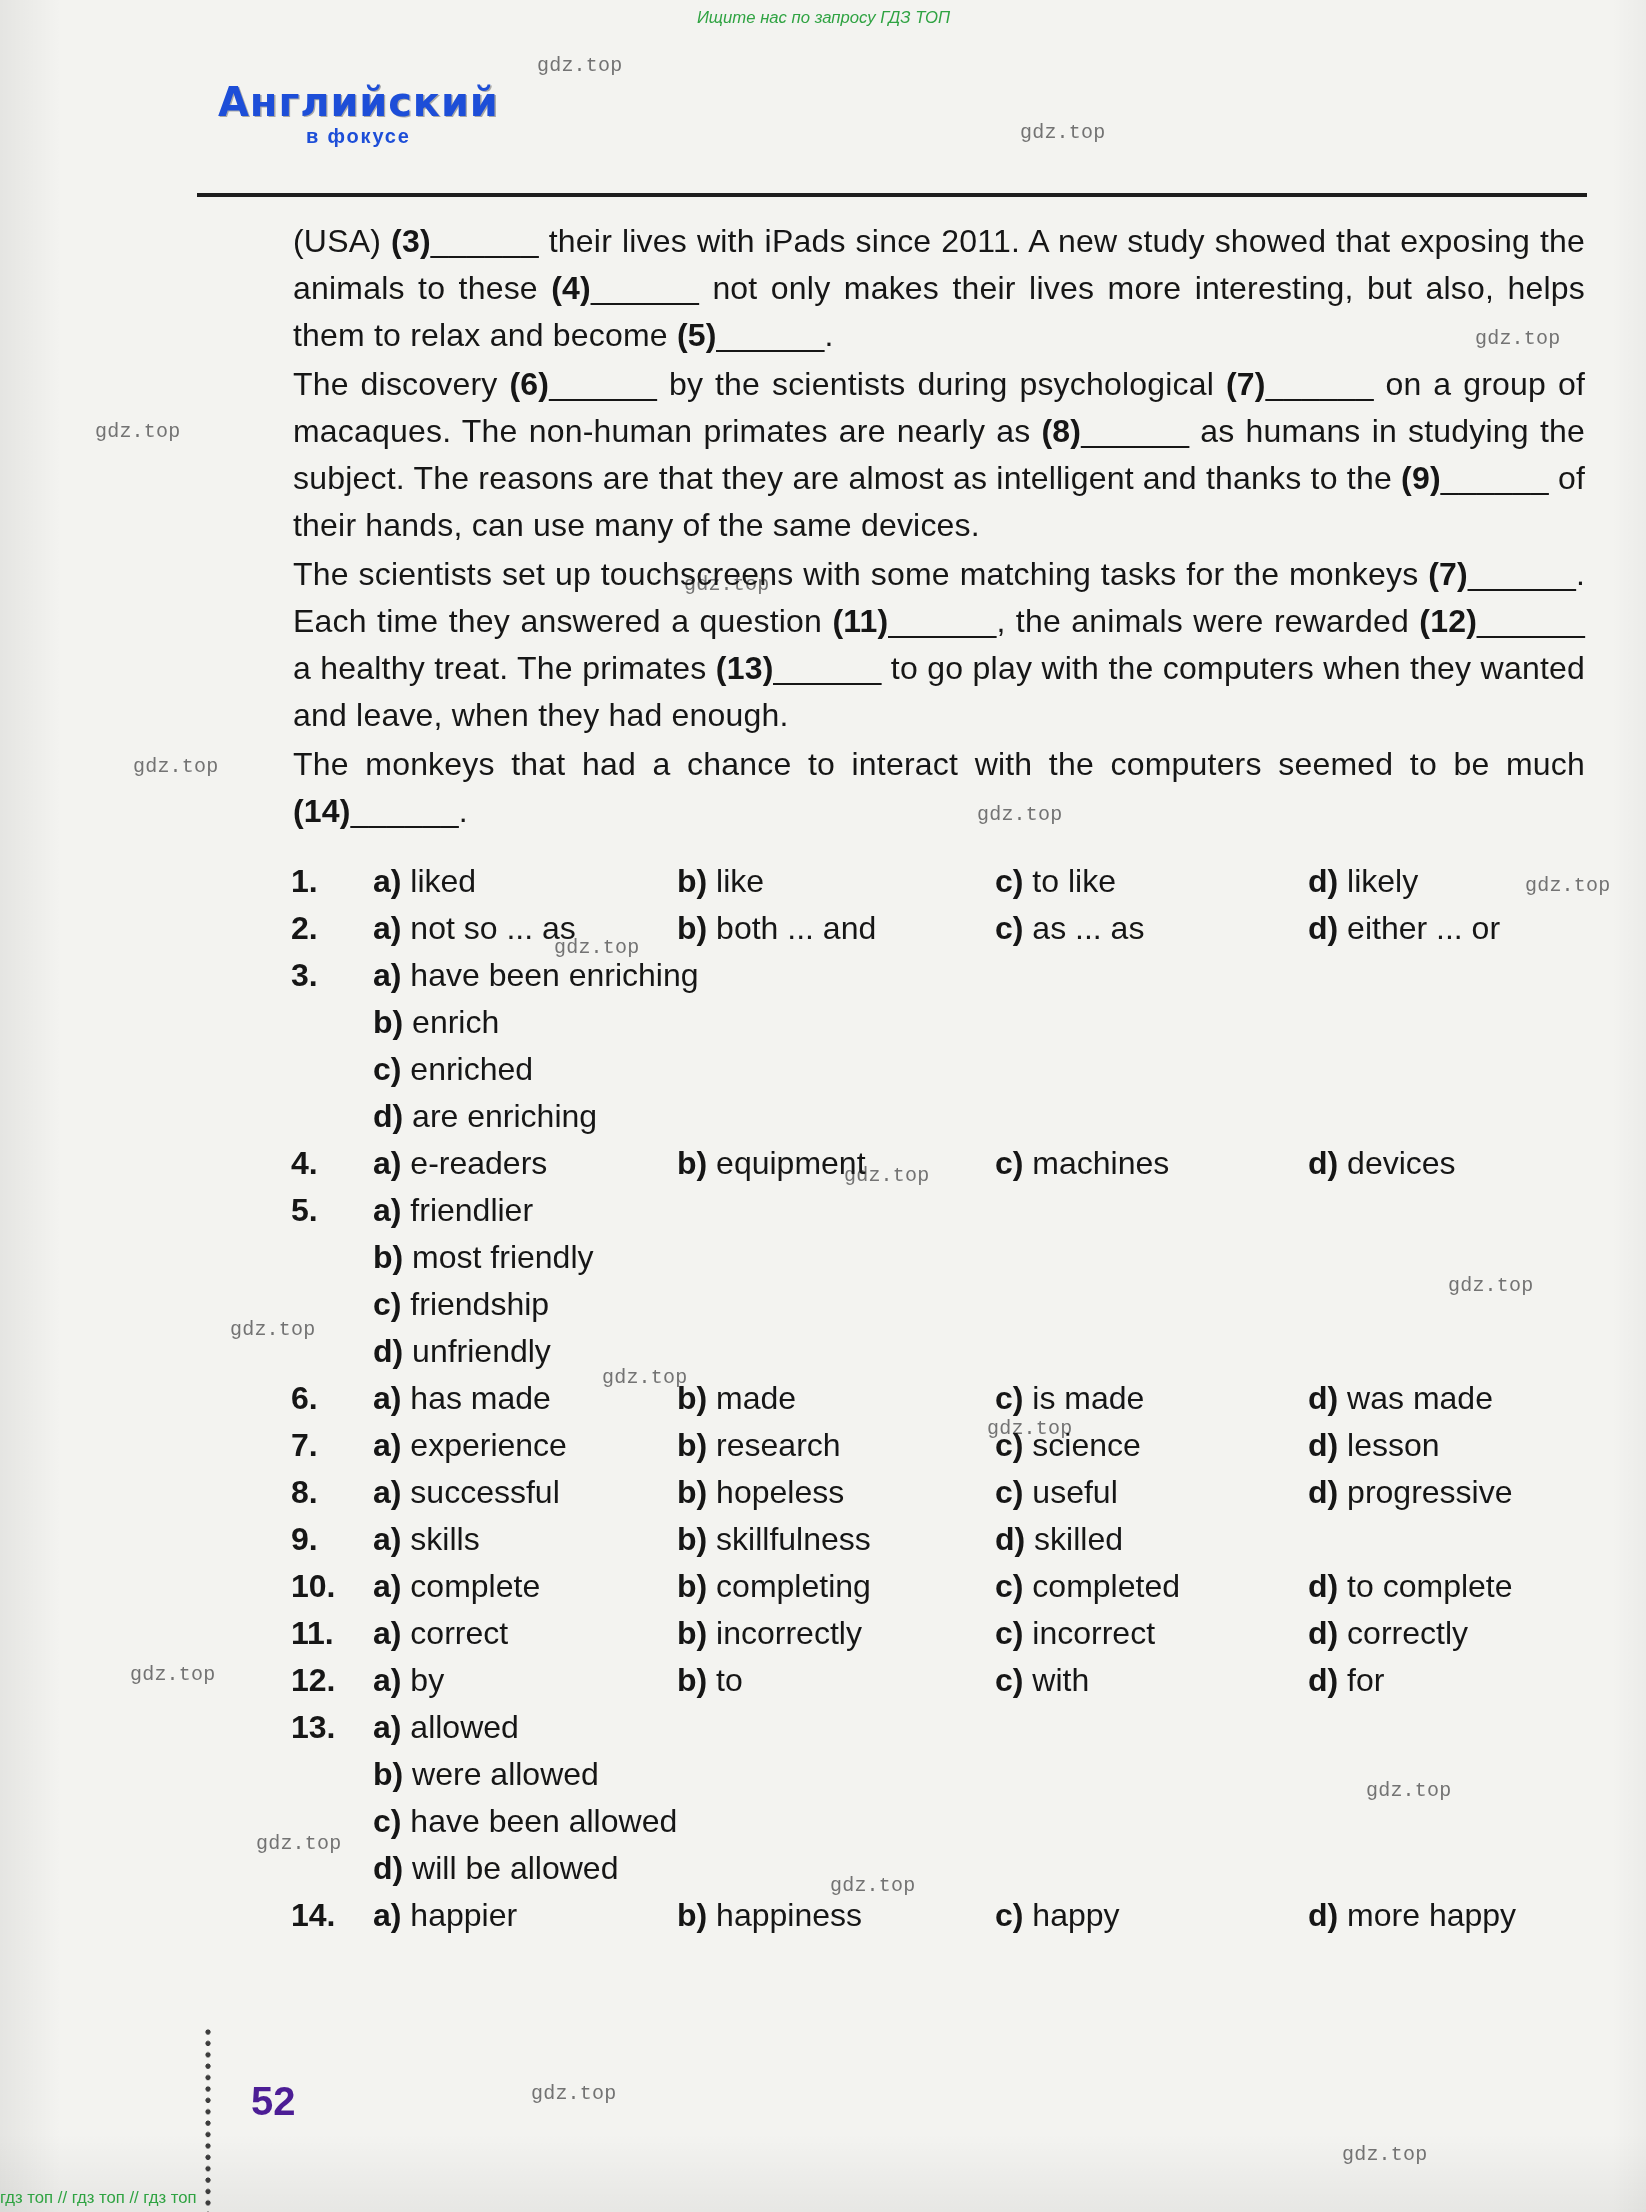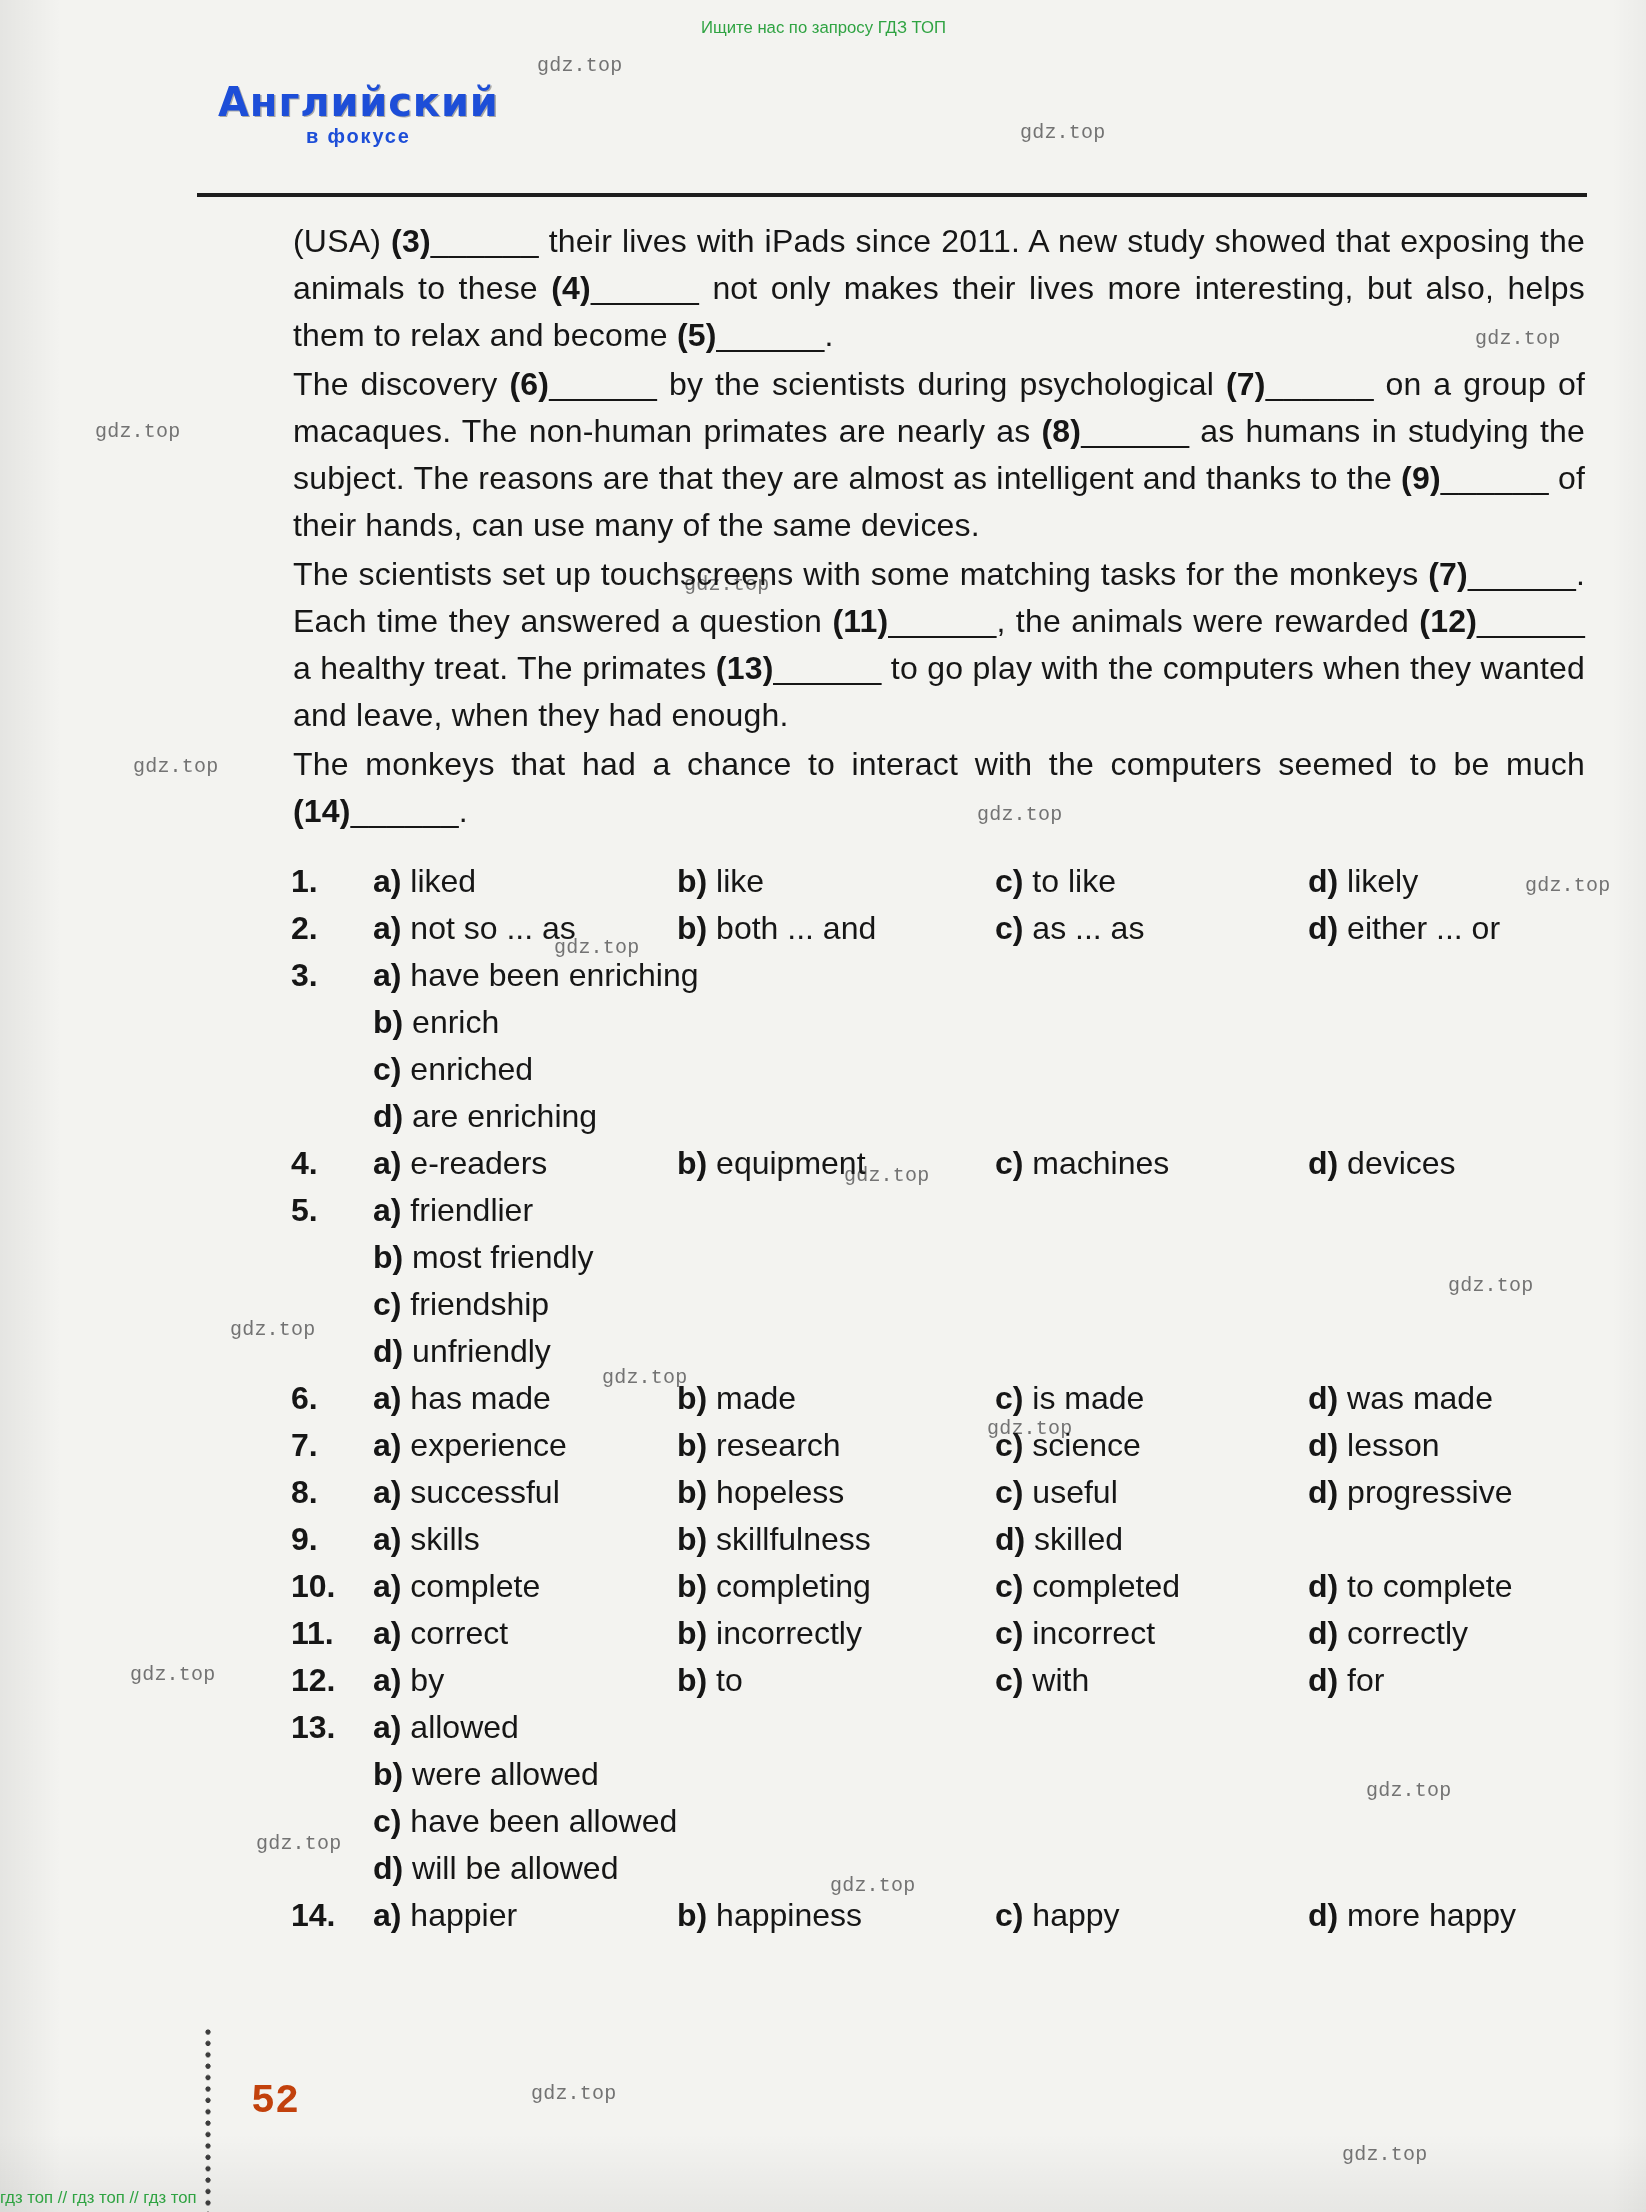--- a/index.html
+++ b/index.html
@@ -15,22 +15,22 @@
   .page::before {
     content:"";
     position:absolute; inset:0;
     background:
       linear-gradient(90deg, rgba(0,0,0,0.06), rgba(0,0,0,0) 61px),
       linear-gradient(0deg, rgba(0,0,0,0.05), rgba(0,0,0,0) 79px),
       linear-gradient(270deg, rgba(0,0,0,0.03), rgba(0,0,0,0) 35px);
     pointer-events:none;
   }
   .top-banner {
-    position:absolute; top:18px; left:0; right:0;
-    text-align:center; font-size:16.7px; color:#2fa342;
+    position:absolute; top:8px; left:0; right:0;
+    text-align:center; font-size:16.7px; color:#2fa342;font-style:italic;
   }
   .bottom-banner {
     position:absolute; bottom:4.4px; left:0; right:0;
     text-align:left; font-size:16.7px; color:#2fa342;margin-top:44px;
   }
   .logo { position:absolute; left:218px; top:79px; text-align:center; color:#1d4ed8; }
   .logo-line1 {
     font-family:"DejaVu Sans", sans-serif;
     font-size:40px; font-weight:700; letter-spacing:0.9px;
     text-shadow:1.3px 1.3px 0 rgba(30,30,30,0.35);
@@ -56,21 +56,21 @@
   .cell { white-space:nowrap; }
   .cell.num { font-weight:700; }
   .cell b { font-weight:700; }
   .cell.span-rest { grid-column:2 / -1; }
   .wm {
     position:absolute;
     font-size:20px; color:#737373; letter-spacing:0.2px;font-family:Liberation Mono, monospace;
   }
   .page-number {
     position:absolute; left:251px; top:2079px;
-    font-size:40px; font-weight:700; color:#c2410c;font-family:Liberation Mono, monospace;
+    font-size:40px; font-weight:700; color:#4c1d95;
   }
   .dotted-line {
     position:absolute; left:204px; top:2028px;
     width:8px; height:184px;
     background-image:radial-gradient(circle at 4px 4px, #3c3c3c 2.3px, transparent 2.9px);
     background-size:8px 11.4px; background-repeat:repeat-y;
   }
 </style>
 </head>
 <body>

